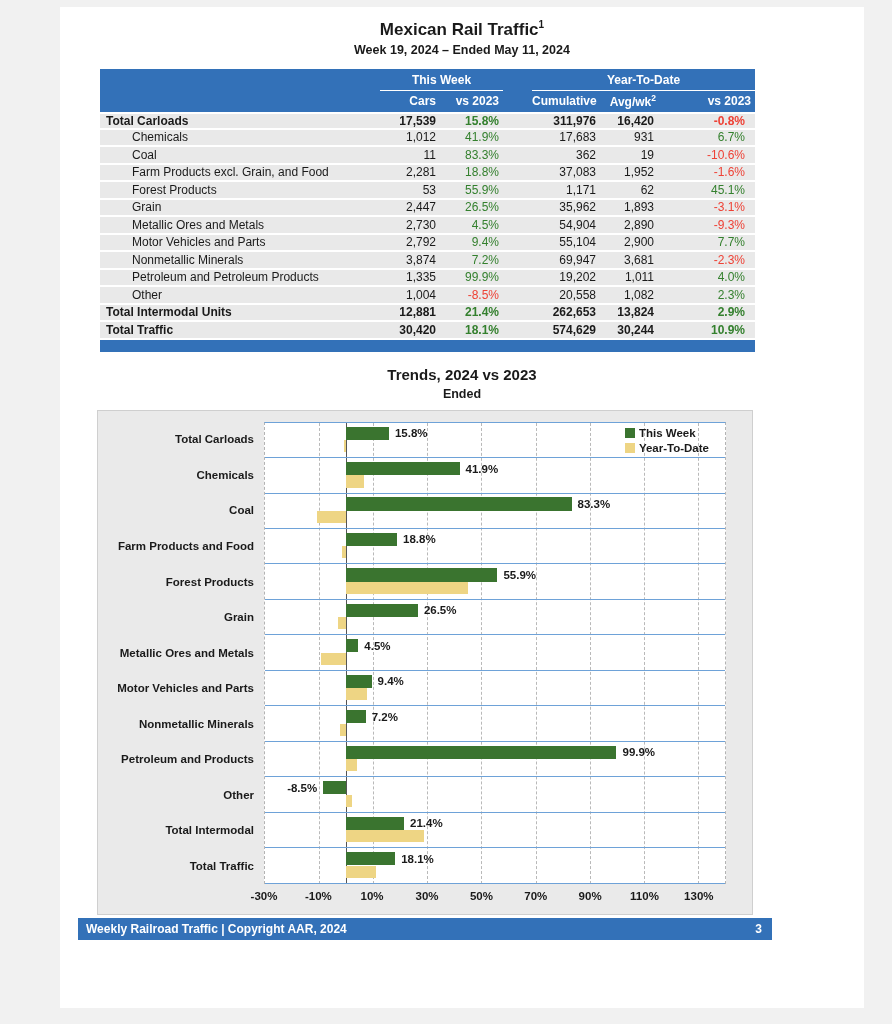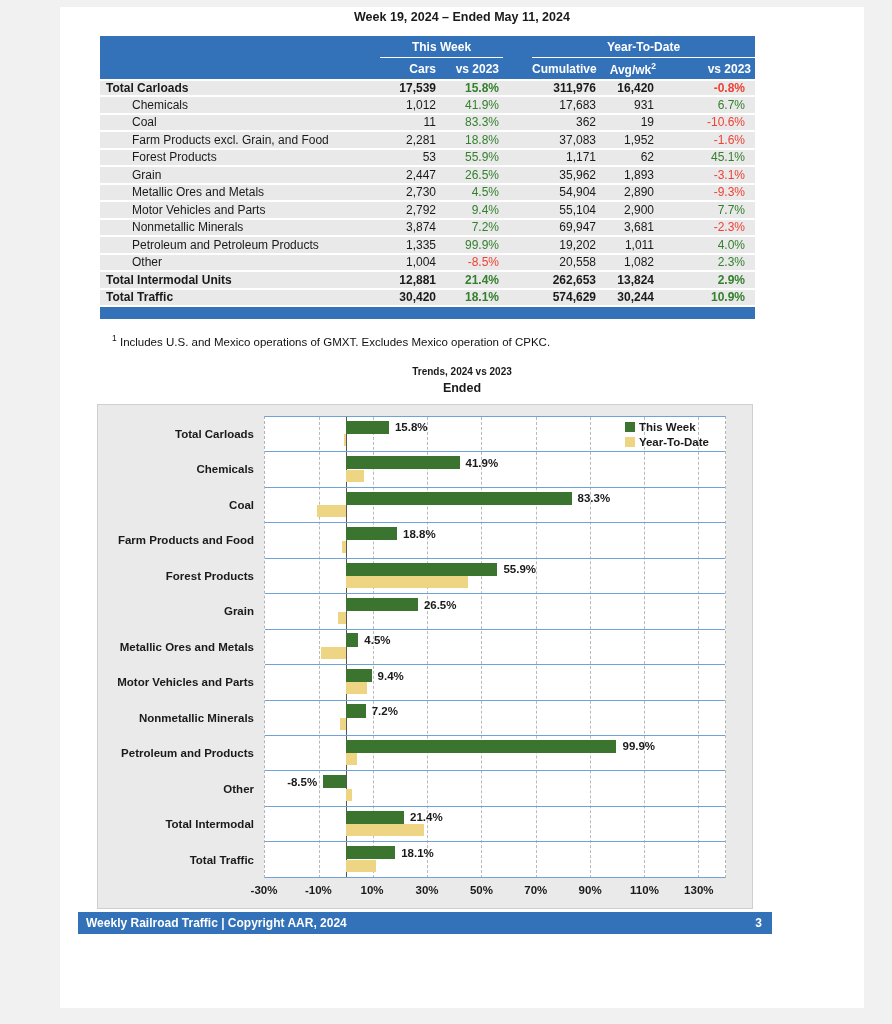--- a/index.html
+++ b/index.html
@@ -36,21 +36,21 @@
   td.last { padding-right:10px; }
   tr.total-row td { font-weight:bold; }
   .pos { color:#34802e; }
   .neg { color:#ee4135; }
   .blue-bar { width:655px; height:12px; background:#3371b8; margin:0 0 0 40px; }
   
   .footnotes { margin:9px 0 0 52px; font-size:11.5px; color:#111; }
   .footnote { line-height:20px; }
   .footnote sup { font-size:8.5px; }
   
-  .chart-title { margin-top:14px; text-align:center; font-size:10px; font-weight:bold; }
+  .chart-title { margin-top:14px; text-align:center; font-size:15px; font-weight:bold; }
   .chart-subtitle { margin-top:4px; text-align:center; font-size:12.5px; font-weight:bold; }
   
   .chart-box {
     margin:9px 0 0 37px; width:656px; height:505px;
     background:#eaeaea; border:1px solid #cfcfcf;
     padding-top:11px;
     position:relative;
   }
   .chart-inner { display:flex; width:654px; }
   .gutter { width:166px; height:462px; display:flex; flex-direction:column; }
@@ -76,20 +76,21 @@
     color:#fff; font-weight:bold; font-size:12px;
     display:flex; align-items:center; justify-content:space-between;
     padding:0 10px 0 8px;
   }
 </style>
 </head>
 <body>
 
 <div class="page">
 
+  <div class="title"><span>Mexican Rail Traffic</span><sup>1</sup></div>
   <div class="subtitle">Week 19, 2024 – Ended May 11, 2024</div>
 
   <div class="tablewrap">
     <table>
       <colgroup>
         <col style="width:280px">
           <col style="width:60px">
           <col style="width:63px">
           <col style="width:29px">
           <col style="width:68px">
@@ -230,21 +231,20 @@
             <td class="c-num">574,629</td>
             <td class="c-num">30,244</td>
             <td class="c-pct last pos">10.9%</td>
           </tr>
         </tbody>
     </table>
   </div>
   <div class="blue-bar"></div>
 
   <div class="footnotes">
-    <div class="footnote"><sup>1</sup> <span>Includes U.S. and Mexico operations of GMXT. Excludes Mexico operation of CPKC.</span></div>
   </div>
 
   <div class="chart-title">Trends, 2024 vs 2023</div>
   <div class="chart-subtitle">Ended</div>
 
   <div class="chart-box">
     <div class="chart-inner">
       <div class="gutter">
           <div class="cat">Total Carloads</div>
           <div class="cat">Chemicals</div>

